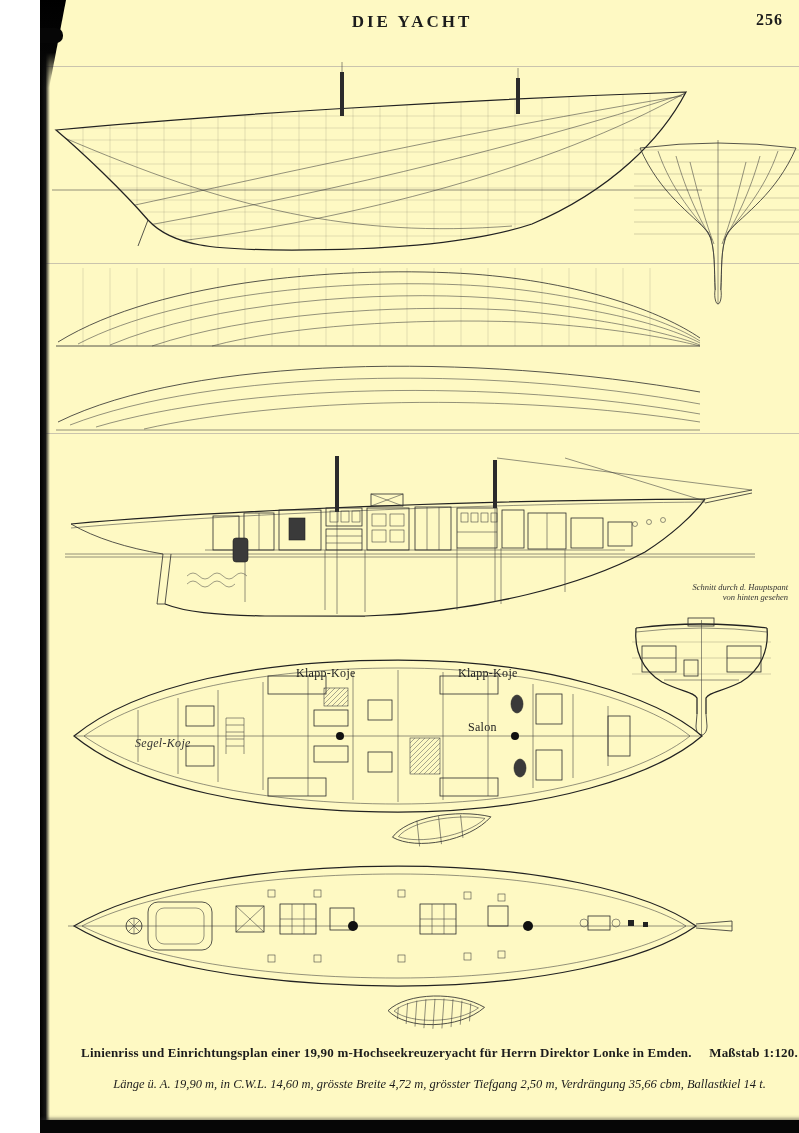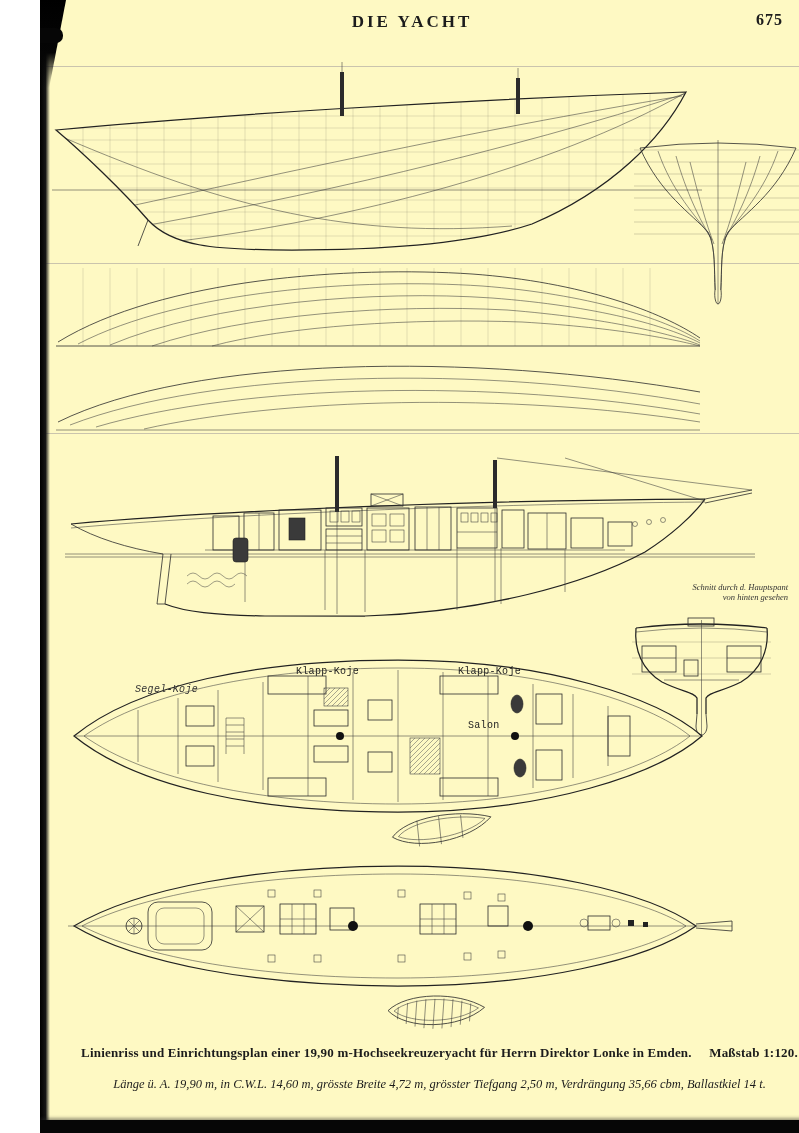--- a/index.html
+++ b/index.html
@@ -30,21 +30,21 @@
   svg{display:block;overflow:visible;}
   .ink{stroke:#2b2b2b;fill:none;stroke-width:.8;}
   .ink-heavy{stroke:#222;fill:none;stroke-width:1.25;}
   .thin{stroke:#3a3a3a;fill:none;stroke-width:.55;}
   .grid{stroke:#2b2b2b;fill:none;stroke-width:.4;opacity:.35;}
   .grid2{stroke:#2b2b2b;fill:none;stroke-width:.4;opacity:.5;}
   .dark{fill:#3a3a3a;stroke:#222;stroke-width:.6;}
   .squig{stroke:#444;fill:none;stroke-width:.6;opacity:.85;}
 
   
-  .plan-label{position:absolute;font-size:10px;letter-spacing:.3px;color:#222;z-index:10;font-family:Liberation Mono, monospace;}
+  .plan-label{position:absolute;font-size:12px;letter-spacing:.3px;color:#222;z-index:10;}
   .script{font-style:italic;color:#333;}
   .section-note{position:absolute;left:598px;top:583px;width:150px;text-align:right;
     font-size:8.5px;font-style:italic;color:#333;line-height:1.15;z-index:10;}
 
   
   .caption{position:absolute;left:0;width:799px;text-align:center;}
   .caption-1{top:1045px;font-size:13px;font-weight:bold;letter-spacing:.2px;}
   .caption-1 .scale{margin-left:14px;}
   .caption-2{top:1062px;font-size:11.5px;}
   .caption-3{top:1077px;font-size:12.5px;font-style:italic;}
@@ -59,21 +59,21 @@
 <body>
 
 <div class="page">
 
   <div class="binding"></div>
   <div class="binding-top"></div>
   <div class="binding-notch"></div>
   <div class="bottom-strip"></div>
 
   <div class="header-title">DIE YACHT</div>
-  <div class="page-number">675</div>
+  <div class="page-number">256</div>
 
   <div class="rule" style="top:66px"></div>
   <div class="rule" style="top:263px"></div>
   <div class="rule" style="top:433px"></div>
 
   <div class="drawing" style="left:12px;top:60px">
     <svg width="650" height="200" viewBox="0 0 650 200">
       <defs>
         <clipPath id="hullclip">
           <path d="M4,70 C150,56 400,40 634,32 C610,78 560,130 480,164 C420,184 330,190 240,190 C160,190 120,186 96,160 C70,130 30,92 4,70 Z"></path>
@@ -245,21 +245,21 @@
       <ellipse class="dark" cx="452" cy="118" rx="6" ry="9"></ellipse>
       <ellipse class="dark" cx="449" cy="54" rx="6" ry="9"></ellipse>
       <circle cx="272" cy="86" r="4" fill="#111"></circle>
       <circle cx="447" cy="86" r="4" fill="#111"></circle>
     </svg>
   </div>
 
   <span class="plan-label" style="left:256px;top:666px">Klapp-Koje</span>
   <span class="plan-label" style="left:418px;top:666px">Klapp-Koje</span>
   <span class="plan-label" style="left:428px;top:720px">Salon</span>
-  <span class="plan-label script" style="left:95px;top:684px">Segel-Koje</span>
+  <span class="plan-label script" style="left:95px;top:736px">Segel-Koje</span>
 
   <div class="drawing" style="left:348px;top:806px;transform:rotate(-6deg)">
     <svg width="108" height="48" viewBox="0 0 108 48">
       <path class="ink" d="M4,26 C20,8 70,4 104,16 C80,38 26,42 4,26 Z"></path>
       <path class="thin" d="M10,26 C24,12 68,9 98,17 C78,33 28,36 10,26 Z"></path>
       <path class="thin" d="M30,12 V38 M52,10 V38 M74,11 V34"></path>
     </svg>
   </div>
 
   <div class="drawing" style="left:28px;top:850px">

